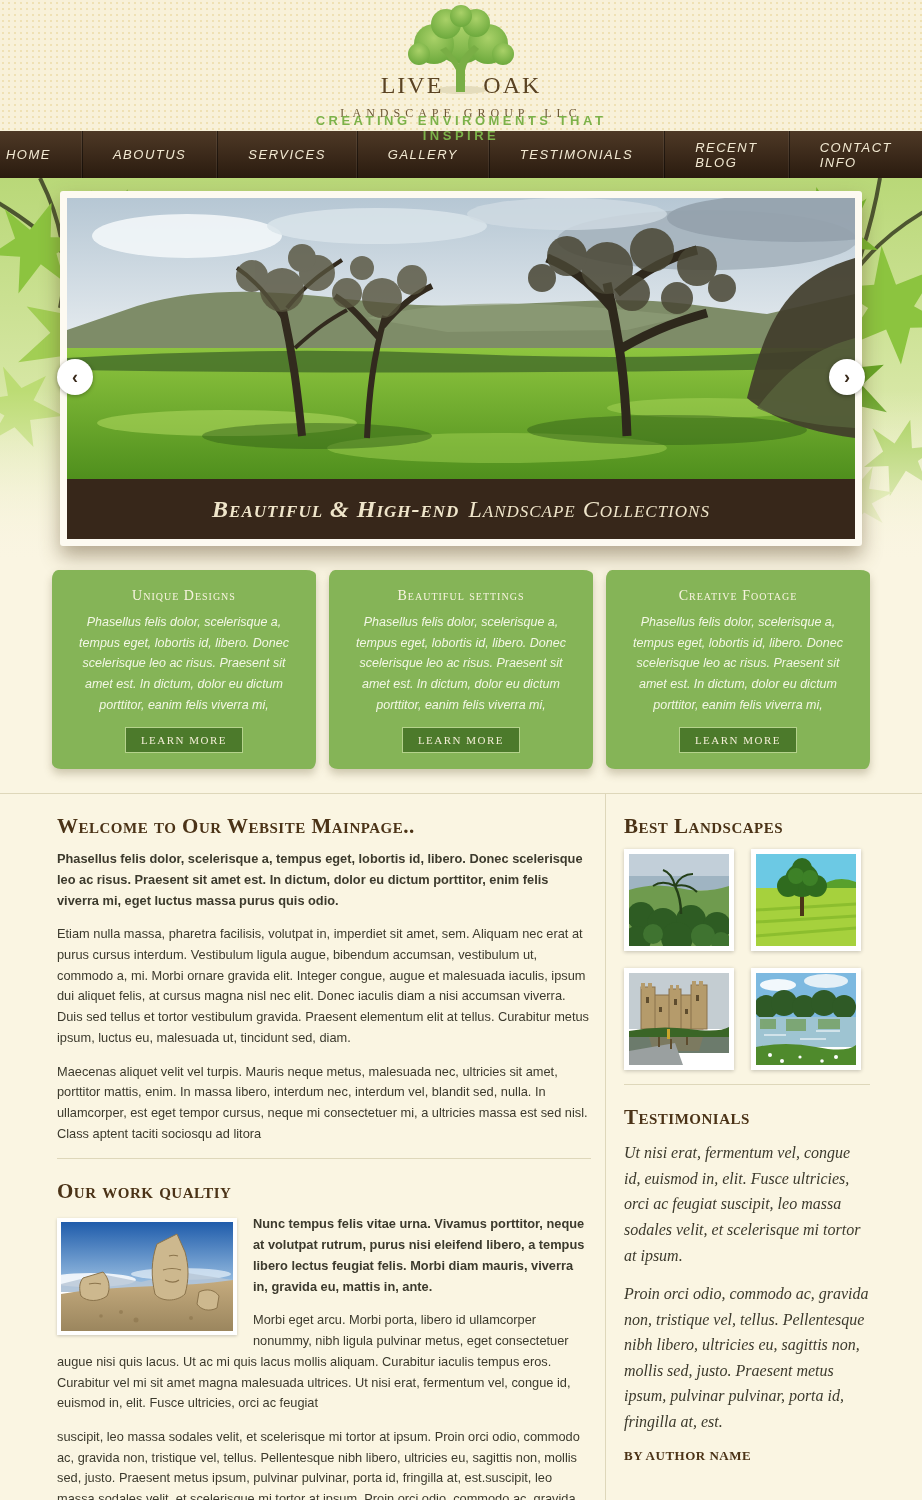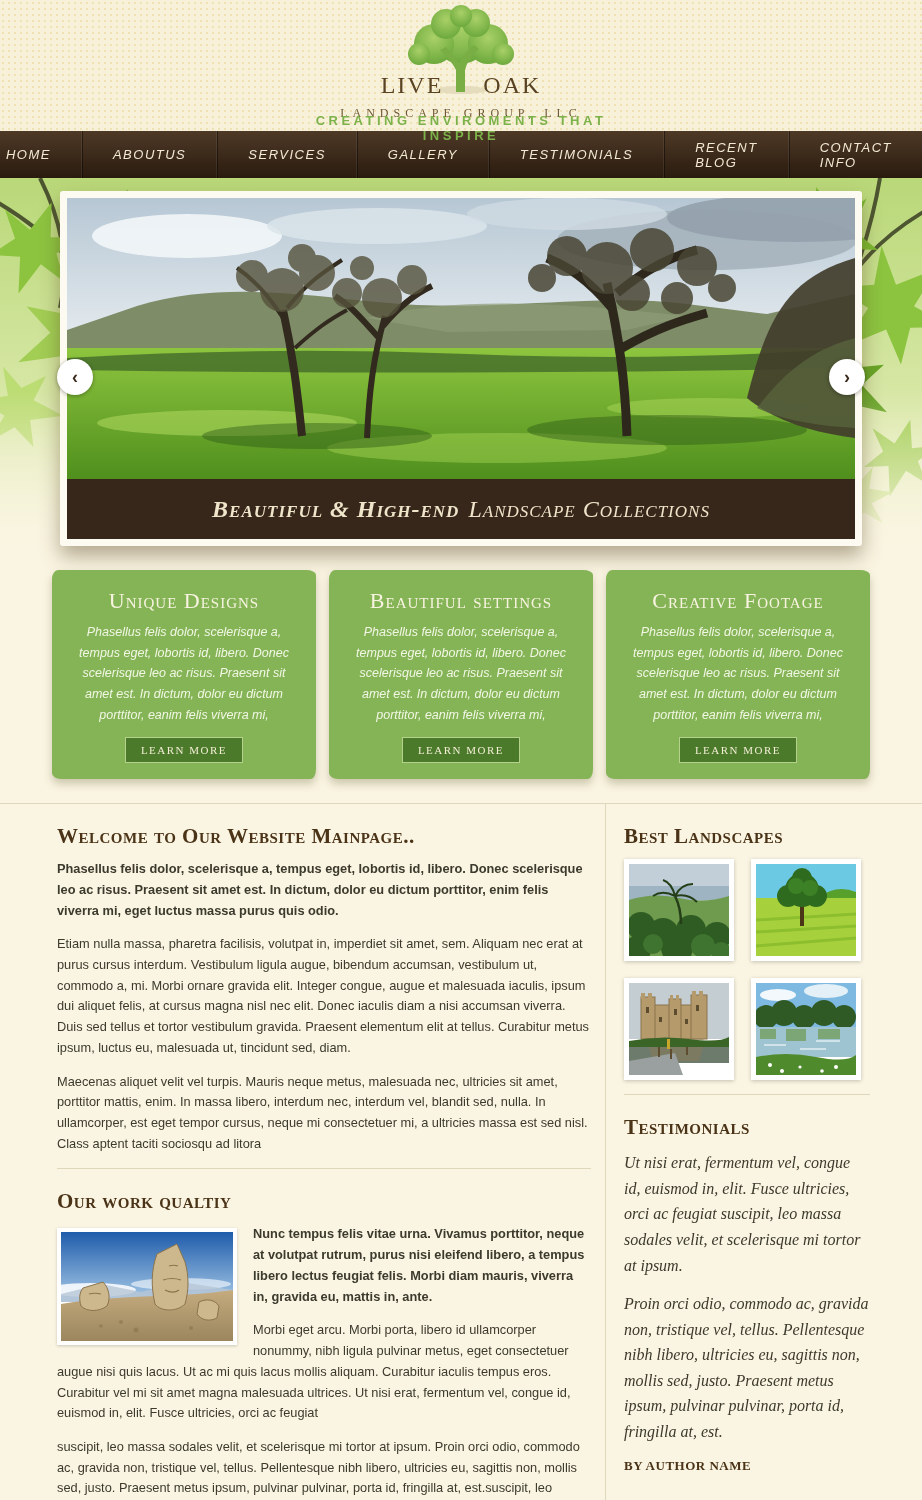--- a/index.html
+++ b/index.html
@@ -40,21 +40,21 @@
     cursor:pointer; box-shadow:0 1px 4px rgba(0,0,0,.35); }
   .arrow-prev { left:-3px; }
   .arrow-next { right:-3px; }
 
   
   .cards { display:flex; justify-content:space-between; padding:7px 52px 24px 52px; background:#faf5e2; }
   .card { position:relative; width:264px; min-height:163px; background:#85b457; color:#f2f7e4; text-align:center;
     padding:18px 20px 16px; border-radius:6px 10px 5px 9px / 9px 5px 10px 6px; box-shadow:0 5px 9px rgba(90,80,40,.28); }
   .card::before { content:""; position:absolute; left:5px; right:14px; bottom:-5px; height:14px; background:#b9d490;
     transform:rotate(-.7deg); border-radius:4px; z-index:-1; }
-  .card-title { font-family:"Liberation Serif", serif; font-variant:small-caps; font-size:22px; letter-spacing:1px; color:#f8f4e0; margin-bottom:8px; }
+  .card-title { font-family:"Liberation Serif", serif; font-variant:small-caps; font-size:14px; letter-spacing:1px; color:#f8f4e0; margin-bottom:8px; }
   .card-body { font-style:italic; font-size:12.5px; line-height:1.65; margin-bottom:12px; }
   .card-btn { display:inline-block; background:#4c7a2b; border:1px solid #b5d28c; color:#f3eed6; font-size:11px; letter-spacing:1.5px;
     padding:6px 15px; cursor:pointer; font-family:"Liberation Serif", serif; }
 
   
   .content { display:flex; padding:0 52px; border-top:1px solid #ded7ba; background:#faf5e2; }
   .main-col { width:553px; padding:20px 14px 30px 5px; }
   .side-col { width:265px; border-left:1px solid #ded7ba; padding:20px 0 20px 18px; }
 
   h2.sec { font-family:"Liberation Serif", serif; font-variant:small-caps; font-size:21px; color:#4b3317; letter-spacing:.5px; margin-bottom:10px; }

